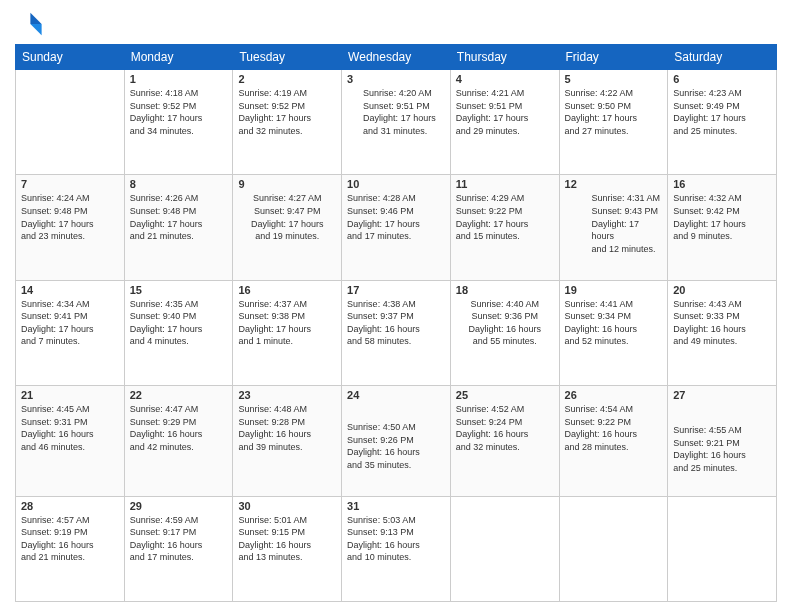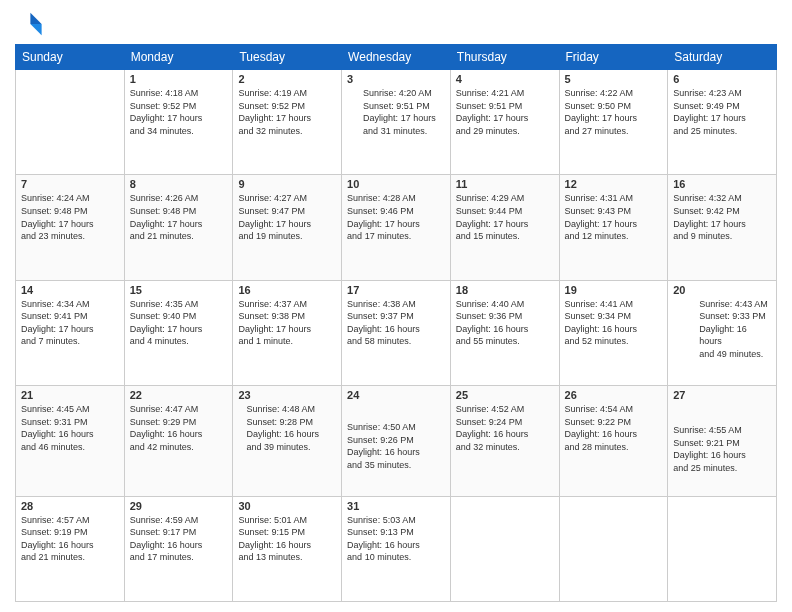--- a/index.html
+++ b/index.html
@@ -185,42 +185,42 @@
           </td>
           <td>
             <span class="day-num">8</span>
             <div class="cell-info" style="white-space: pre-line;">Sunrise: 4:26 AM
 Sunset: 9:48 PM
 Daylight: 17 hours
 and 21 minutes.</div>
           </td>
           <td>
             <span class="day-num">9</span>
-            <div class="cell-info" style="white-space: pre-line;">Sunrise: 4:27 AM
+            <div class="cell-info" style="white-space: pre-line; text-align: center;">Sunrise: 4:27 AM
 Sunset: 9:47 PM
 Daylight: 17 hours
 and 19 minutes.</div>
           </td>
           <td>
             <span class="day-num">10</span>
             <div class="cell-info" style="white-space: pre-line;">Sunrise: 4:28 AM
 Sunset: 9:46 PM
 Daylight: 17 hours
 and 17 minutes.</div>
           </td>
           <td>
             <span class="day-num">11</span>
             <div class="cell-info" style="white-space: pre-line;">Sunrise: 4:29 AM
-Sunset: 9:44 PM
+Sunset: 9:22 PM
 Daylight: 17 hours
 and 15 minutes.</div>
           </td>
           <td>
             <span class="day-num">12</span>
-            <div class="cell-info" style="white-space: pre-line;">Sunrise: 4:31 AM
+            <div class="cell-info" style="white-space: pre-line; margin-left: 27px;">Sunrise: 4:31 AM
 Sunset: 9:43 PM
 Daylight: 17 hours
 and 12 minutes.</div>
           </td>
           <td>
             <span class="day-num">16</span>
             <div class="cell-info" style="white-space: pre-line;">Sunrise: 4:32 AM
 Sunset: 9:42 PM
 Daylight: 17 hours
 and 9 minutes.</div>
@@ -250,35 +250,35 @@
           </td>
           <td>
             <span class="day-num">17</span>
             <div class="cell-info" style="white-space: pre-line;">Sunrise: 4:38 AM
 Sunset: 9:37 PM
 Daylight: 16 hours
 and 58 minutes.</div>
           </td>
           <td>
             <span class="day-num">18</span>
-            <div class="cell-info" style="white-space: pre-line;">Sunrise: 4:40 AM
+            <div class="cell-info" style="white-space: pre-line; text-align: center;">Sunrise: 4:40 AM
 Sunset: 9:36 PM
 Daylight: 16 hours
 and 55 minutes.</div>
           </td>
           <td>
             <span class="day-num">19</span>
             <div class="cell-info" style="white-space: pre-line;">Sunrise: 4:41 AM
 Sunset: 9:34 PM
 Daylight: 16 hours
 and 52 minutes.</div>
           </td>
           <td>
             <span class="day-num">20</span>
-            <div class="cell-info" style="white-space: pre-line; margin-left: 26px;">Sunrise: 4:43 AM
+            <div class="cell-info" style="white-space: pre-line;">Sunrise: 4:43 AM
 Sunset: 9:33 PM
 Daylight: 16 hours
 and 49 minutes.</div>
           </td>
         </tr>
         <tr>
           <td>
             <span class="day-num">21</span>
             <div class="cell-info" style="white-space: pre-line;">Sunrise: 4:45 AM
 Sunset: 9:31 PM
@@ -287,21 +287,21 @@
           </td>
           <td>
             <span class="day-num">22</span>
             <div class="cell-info" style="white-space: pre-line;">Sunrise: 4:47 AM
 Sunset: 9:29 PM
 Daylight: 16 hours
 and 42 minutes.</div>
           </td>
           <td>
             <span class="day-num">23</span>
-            <div class="cell-info" style="white-space: pre-line; margin-left: 8px;">Sunrise: 4:48 AM
+            <div class="cell-info" style="white-space: pre-line;">Sunrise: 4:48 AM
 Sunset: 9:28 PM
 Daylight: 16 hours
 and 39 minutes.</div>
           </td>
           <td>
             <span class="day-num">24</span>
             <div class="cell-info" style="white-space: pre-line; margin-top: 20px;">Sunrise: 4:50 AM
 Sunset: 9:26 PM
 Daylight: 16 hours
 and 35 minutes.</div>

